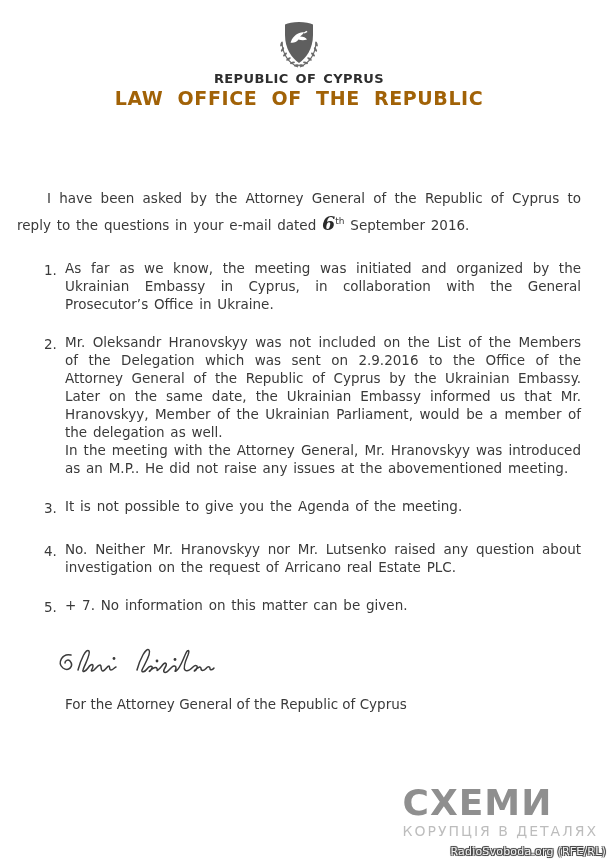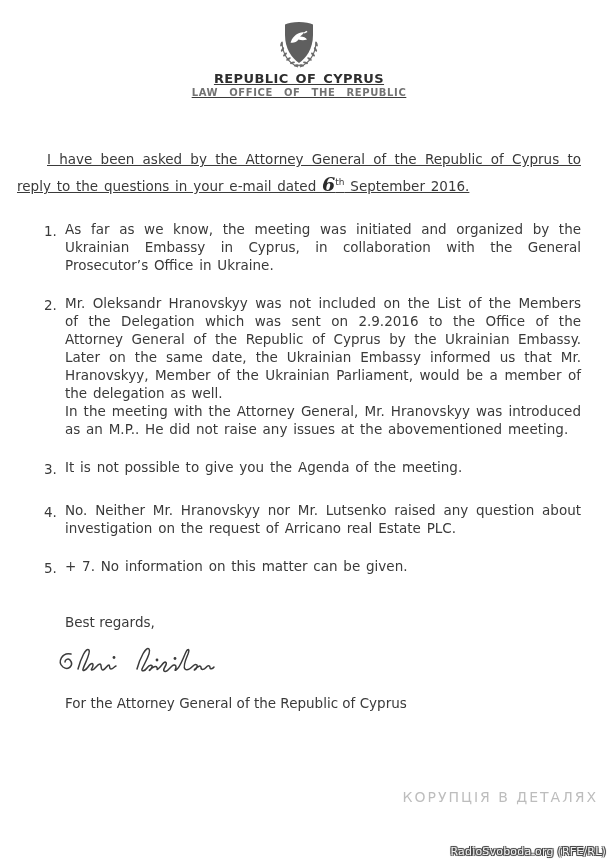--- a/index.html
+++ b/index.html
@@ -7,39 +7,38 @@
     width:610px;height:864px;
     background:#ffffff;
     font-family:"DejaVu Sans","Liberation Sans",sans-serif;
     color:#3a3a3a;
     position:relative;
     overflow:hidden;
   }
   .page{padding:20px 29px 0 17px;}
 
   
-  .letterhead{text-align:center;text-decoration:underline;}
+  .letterhead{text-align:center;}
   .emblem{display:block;margin:0 auto;}
   .org-line1{
     font-size:13px;font-weight:bold;color:#2e2e2e;
     letter-spacing:.4px;word-spacing:2px;margin:3px 0 0;
   }
   .org-line2{
-    font-size:10px;font-weight:bold;color:#737373;
+    font-size:19px;font-weight:bold;color:#a16207;
     letter-spacing:.6px;word-spacing:7px;margin:1px 0 4px;
   }
 
   .salutation{margin-top:22px;font-size:13.5px;}
 
   .intro{
-    margin:50px 0 0;
+    margin:78px 0 0;
     font-size:13.5px;line-height:23px;
     text-align:justify;word-spacing:1.5px;
     text-indent:30px;
-    text-decoration:underline;
   }
   .hand-date{
     font-family:"DejaVu Serif","Liberation Serif",serif;
     font-style:italic;font-weight:bold;
     font-size:19px;line-height:0;color:#2b2b2b;
   }
   .intro sup{font-size:9px;}
 
   
   .qa-list{margin-top:22px;padding-left:27px;}
@@ -138,21 +137,20 @@
 
     <div class="qa-item">
       <span class="qa-num">5.</span>
       <div class="qa-text">
         <p>+ 7. No information on this matter can be given.</p>
       </div>
     </div>
 
   </div>
 
-  <div class="closing">Best regards,</div>
 
   <svg class="signature-svg" width="175" height="50" viewBox="0 0 175 50" aria-hidden="true">
     <g fill="none" stroke="#3b3b3b" stroke-width="1.5" stroke-linecap="round">
       <path d="M16,16 C7,14 2,24 8,29 C14,33 19,27 15,22 C13,20 10,21.5 10,24"></path>
       <path d="M23,31 C26,20 31,9 34,12 C36,15 29,27 28,31 C27,34 31,32 33,29 C35,26 38,24 38,27 C38,30 35,32 37,32 C40,32 42,26 45,26 C47,26 45,32 48,32 C51,31 52,27 54,27 C55,27 54,31 56,31 C58,31 59.5,28.5 61,28"></path>
       <path d="M82,31 C85,20 91,8 94,11 C97,14 89,26 87,31 C86,34 90,33 92,30 C94,27 98,26 97,29 C96,32 93,33.5 95,31.5 C98,29 101,27.5 102,29.5 C103,31.5 101,32 103,31 C106,29 109,22.5 111,24.5 C113,26.5 107,31 109,33 C111,35 115,30 117,28 C119,26 121,27 121,29 C121,31 119,33 121,32 C125,30 128,20 131,14 C133,10 135,11 133,16 C130,23 128,29 130,31 C132,33 136,30 138,28 C140,26 143,26 142,29 C141,32 138,33 140,31 C143,28 146,27 146,29.5 C146,32 149,32 151,29.5 C153,27 155,27.5 155,29.5 C155,31.5 157.5,31 159,29"></path>
     </g>
     <g fill="#3b3b3b">
       <circle cx="59" cy="19.5" r="1.4"></circle>
       <circle cx="102" cy="22" r="1.4"></circle>
@@ -160,16 +158,17 @@
     </g>
   </svg>
 
   <div class="sig-block">
     <div>For the Attorney General of the Republic of Cyprus</div>
   </div>
 
 </div>
 
 <div class="watermark">
+  <div class="wm-brand">СХЕМИ</div>
   <div class="wm-tagline">КОРУПЦІЯ В ДЕТАЛЯХ</div>
 </div>
 
 <div class="credit">RadioSvoboda.org (RFE/RL)</div>
 
 </body></html>

